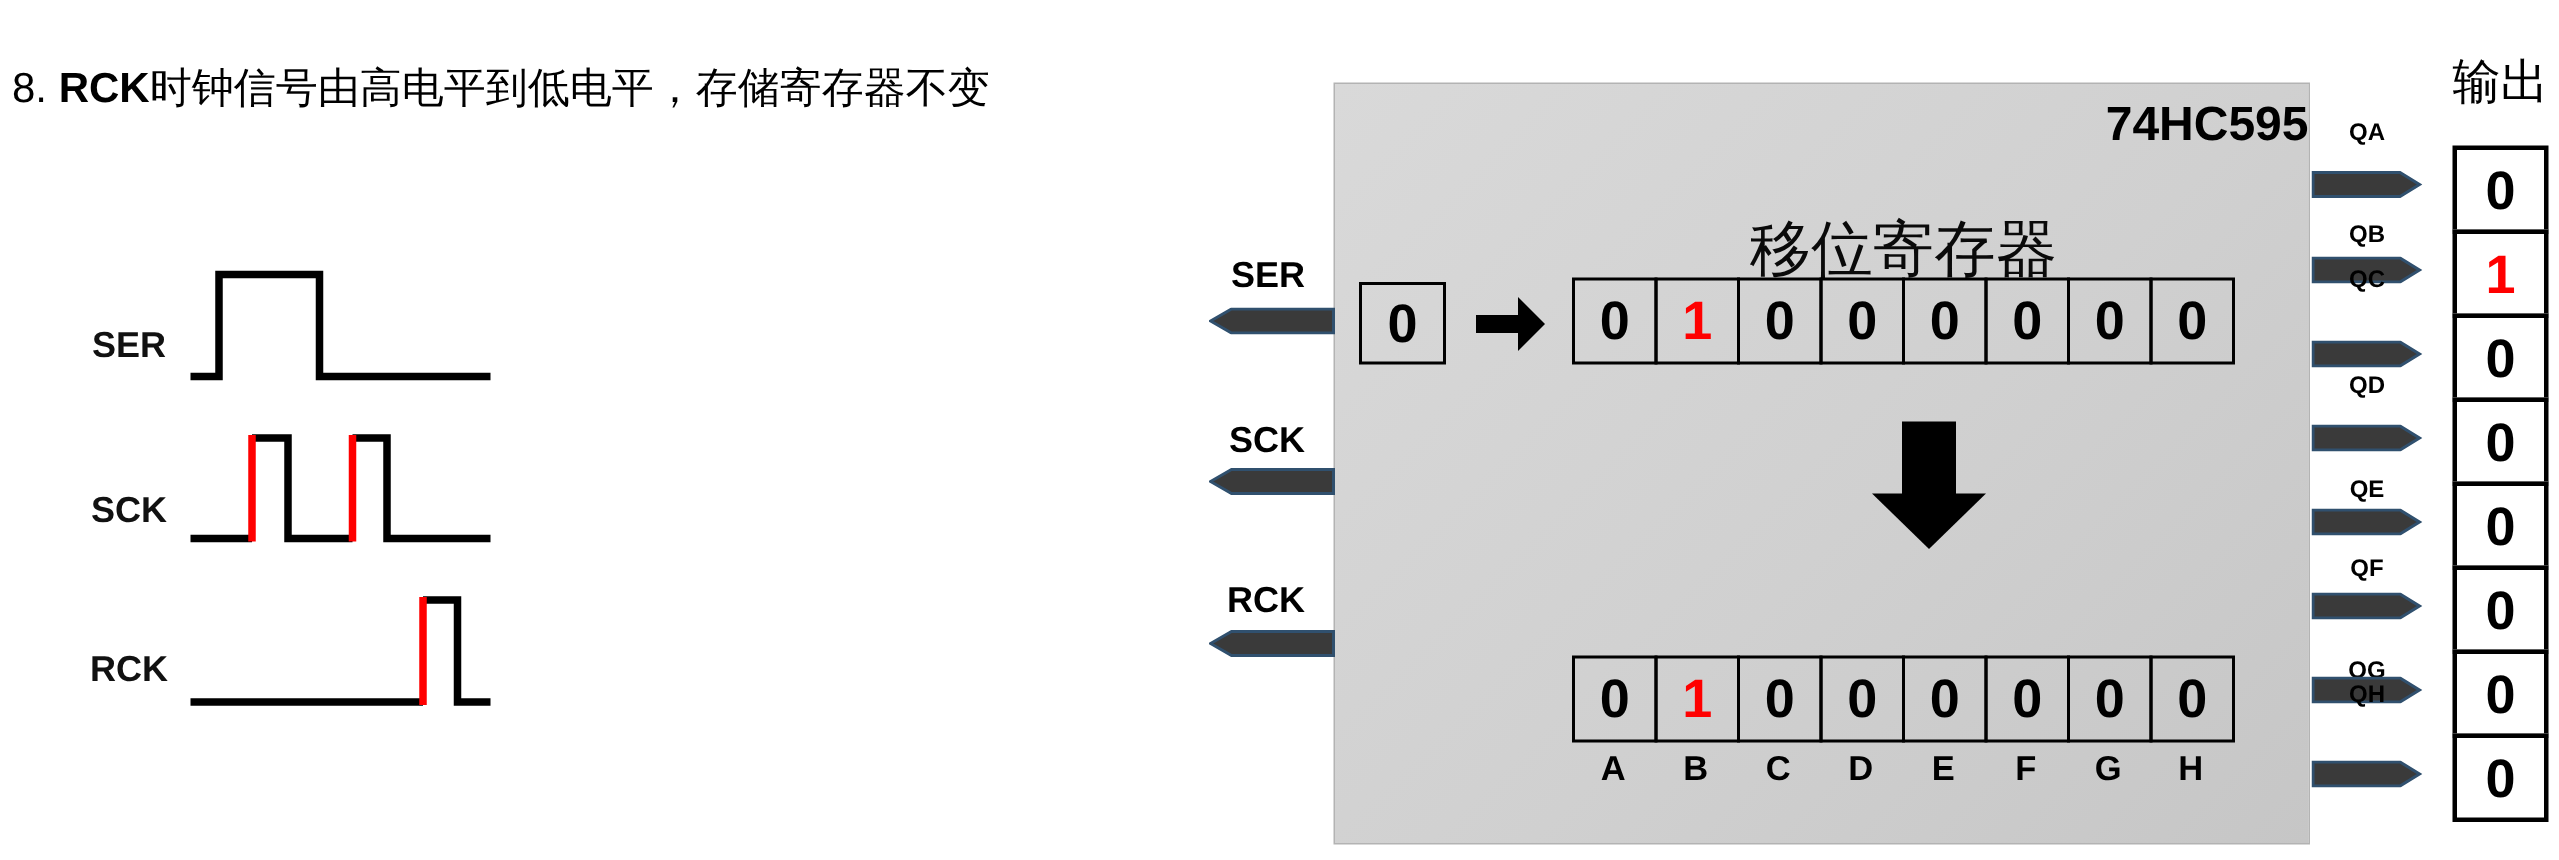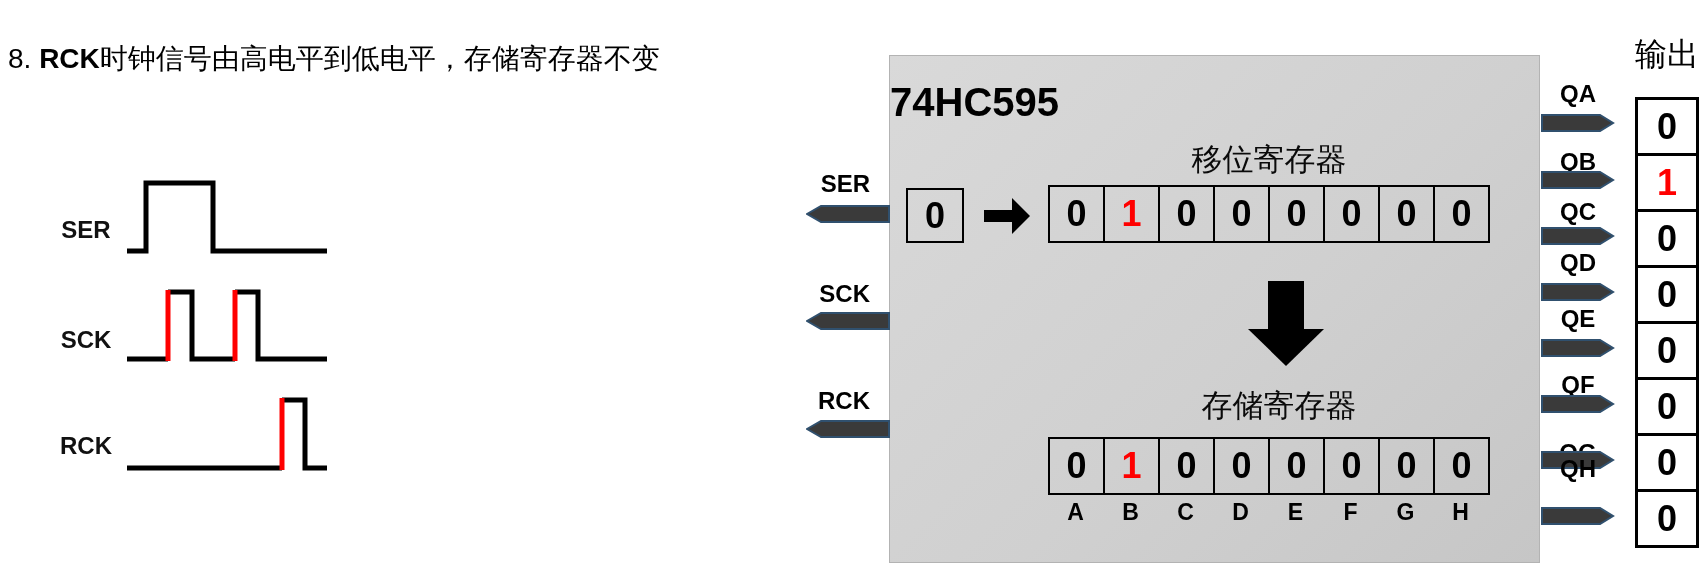--- a/index.html
+++ b/index.html
@@ -19,25 +19,25 @@
   .timing-svg { position:absolute; left:40px; top:150px; }
   .sig-label { font-size:24px; font-weight:700; fill:#111; }
 
   
   .chip {
     position:absolute; left:889px; top:55px; width:651px; height:508px;
     background:linear-gradient(135deg,#d9d9d9 0%,#d0d0d0 55%,#c6c6c6 100%);
     border:1px solid #b3b3b3;
   }
   .chip-title {
-    position:absolute; left:0; top:8px; width:100%; text-align:left;
-    font-size:40px; font-weight:700;margin-top:16px;
+    position:absolute; left:0; top:8px; width:100%; text-align:right;
+    font-size:32px; font-weight:700;
   }
   .reg-label {
-    position:absolute; text-align:center; font-size:31px; font-weight:400; color:#0a0a0a;
+    position:absolute; text-align:center; font-size:41px; font-weight:400; color:#0a0a0a;
   }
   .shift-label  { left:259px; top:83px;  width:240px; }
   .store-label  { left:259px; top:329px; width:260px; }
 
   .serial-box {
     position:absolute; left:16px; top:132px; width:58px; height:55px;
     border:2px solid #000; display:flex; align-items:center; justify-content:center;
     font-size:36px; font-weight:700;
   }
   .feed-arrow { position:absolute; left:94px; top:140px; }
@@ -62,21 +62,21 @@
   
   .pin-label-left {
     position:absolute; left:790px; width:80px; text-align:right;
     font-size:24px; font-weight:700;
   }
   .pin-arrow { position:absolute; }
 
   
   .pin-label-right {
     position:absolute; left:1542px; width:72px; text-align:center;
-    font-size:24px; font-weight:700;
+    font-size:16px; font-weight:700;
   }
 
   
   .out-title {
     position:absolute; left:1620px; top:33px; width:94px; text-align:center;
     font-size:32px; font-weight:400;
   }
   .out-col { position:absolute; left:1635px; top:97px; width:64px; }
   .obox {
     width:64px; height:59px; border:3px solid #000; margin-top:-3px; background:#fff;
@@ -132,21 +132,20 @@
       <div class="cell">0</div>
       <div class="cell">0</div>
       <div class="cell">0</div>
     </div>
 
     <svg class="down-arrow" width="82" height="90">
       <rect x="23" y="2" width="36" height="50" fill="#000"></rect>
       <polygon points="3,50 79,50 41,87" fill="#000"></polygon>
     </svg>
 
-    <div class="reg-label store-label">存储寄存器</div>
 
     <div class="reg-row store-row">
       <div class="cell">0</div>
       <div class="cell red">1</div>
       <div class="cell">0</div>
       <div class="cell">0</div>
       <div class="cell">0</div>
       <div class="cell">0</div>
       <div class="cell">0</div>
       <div class="cell">0</div>
@@ -182,31 +181,31 @@
   <div class="pin-label-right" style="top:80px">QA</div>
   <svg class="pin-arrow" style="left:1541px;top:114px" width="74" height="18">
     <polygon points="1,1 59,1 72,9 59,17 1,17" fill="#3a3a3a" stroke="#30506e" stroke-width="2"></polygon>
     </svg>
 
   <div class="pin-label-right" style="top:148px">QB</div>
   <svg class="pin-arrow" style="left:1541px;top:171px" width="74" height="18">
     <polygon points="1,1 59,1 72,9 59,17 1,17" fill="#3a3a3a" stroke="#30506e" stroke-width="2"></polygon>
     </svg>
 
-  <div class="pin-label-right" style="top:198px">QC</div>
+  <div class="pin-label-right" style="top:178px">QC</div>
   <svg class="pin-arrow" style="left:1541px;top:227px" width="74" height="18">
     <polygon points="1,1 59,1 72,9 59,17 1,17" fill="#3a3a3a" stroke="#30506e" stroke-width="2"></polygon>
     </svg>
 
   <div class="pin-label-right" style="top:249px">QD</div>
   <svg class="pin-arrow" style="left:1541px;top:283px" width="74" height="18">
     <polygon points="1,1 59,1 72,9 59,17 1,17" fill="#3a3a3a" stroke="#30506e" stroke-width="2"></polygon>
     </svg>
 
-  <div class="pin-label-right" style="top:305px">QE</div>
+  <div class="pin-label-right" style="top:318px">QE</div>
   <svg class="pin-arrow" style="left:1541px;top:339px" width="74" height="18">
     <polygon points="1,1 59,1 72,9 59,17 1,17" fill="#3a3a3a" stroke="#30506e" stroke-width="2"></polygon>
     </svg>
 
   <div class="pin-label-right" style="top:371px">QF</div>
   <svg class="pin-arrow" style="left:1541px;top:395px" width="74" height="18">
     <polygon points="1,1 59,1 72,9 59,17 1,17" fill="#3a3a3a" stroke="#30506e" stroke-width="2"></polygon>
     </svg>
 
   <div class="pin-label-right" style="top:439px">QG</div>

